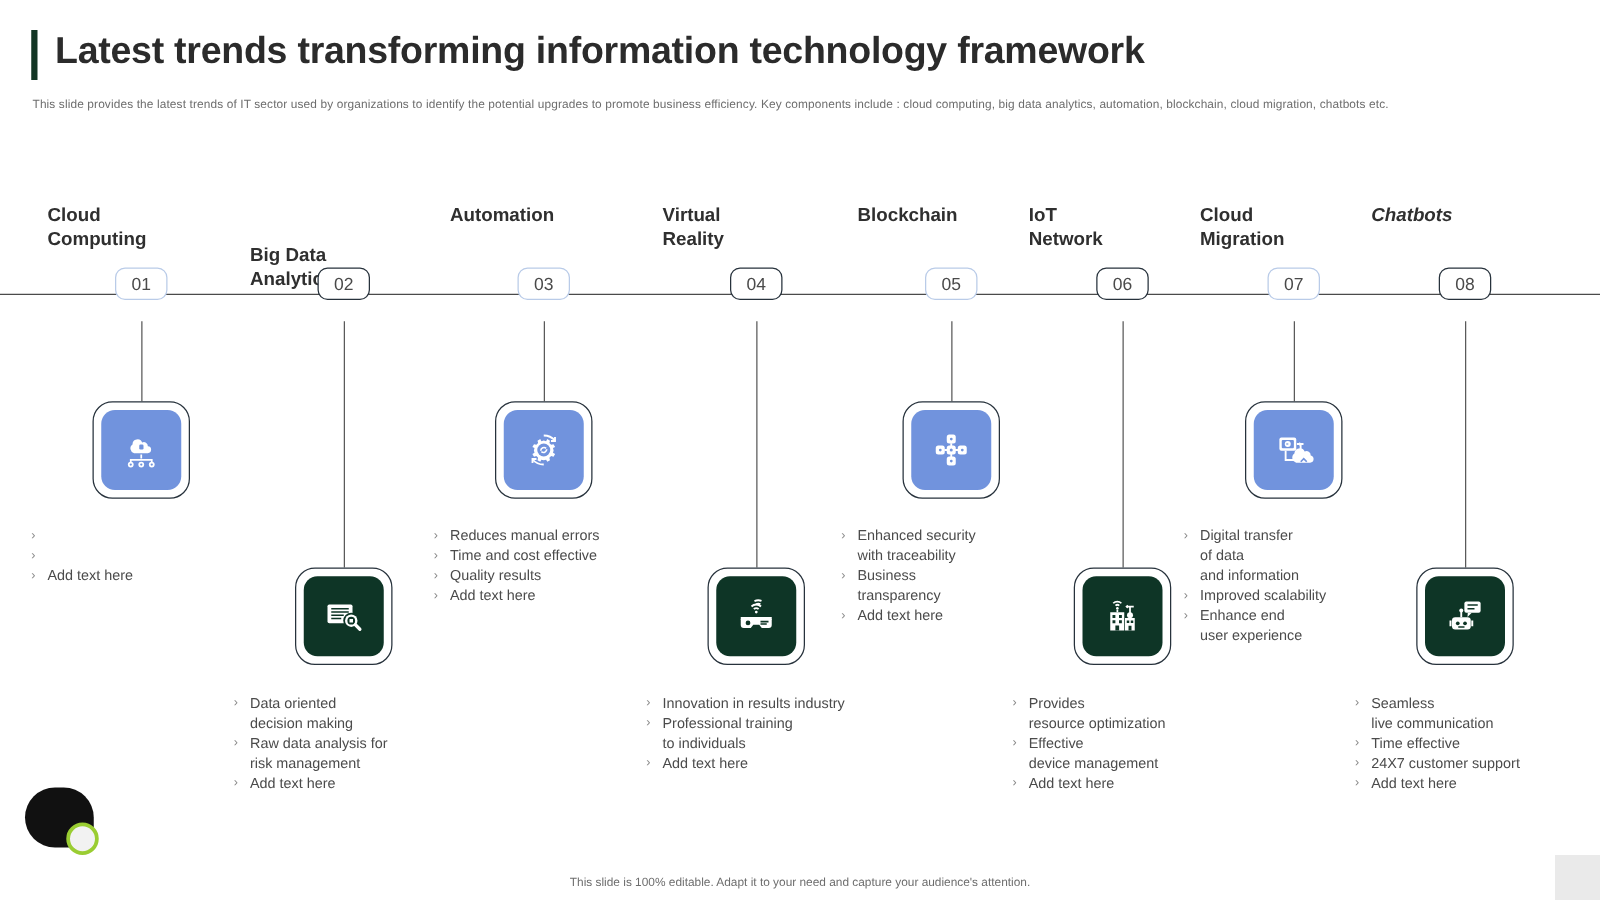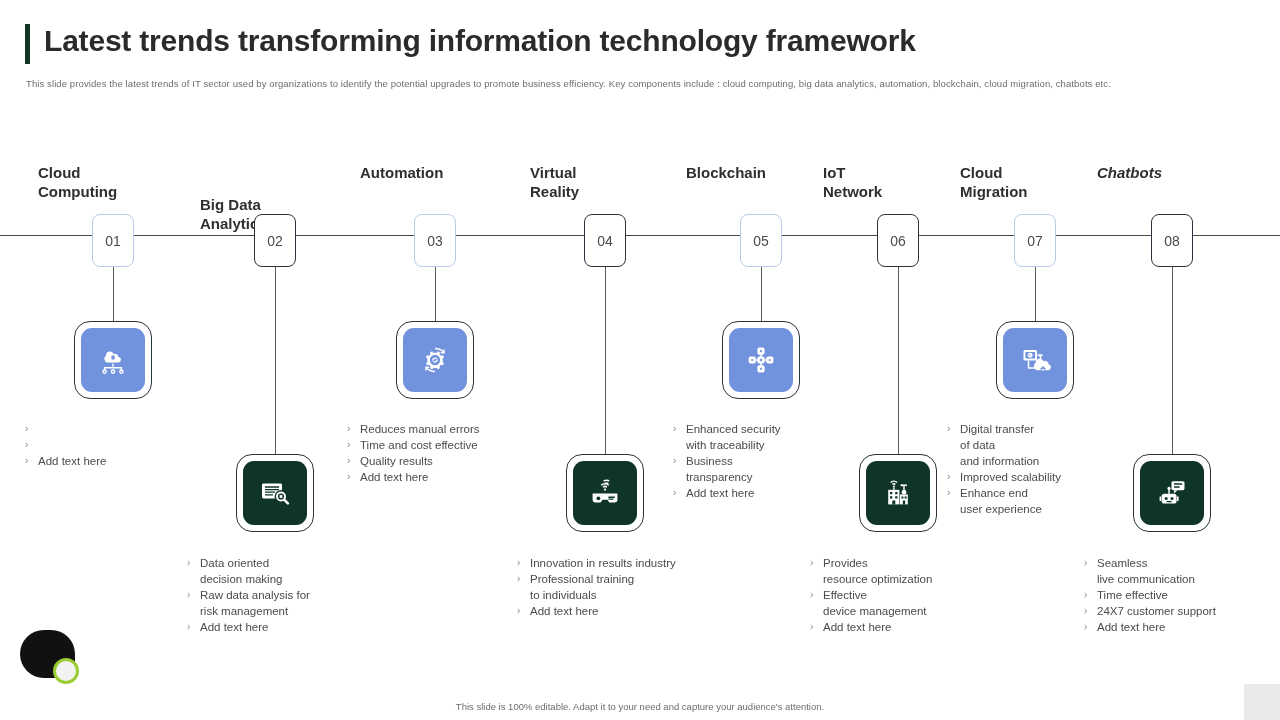--- a/index.html
+++ b/index.html
@@ -19,21 +19,21 @@
   .slide-title{
     font-size:30px;font-weight:700;color:#2b2b2b;letter-spacing:-0.2px;white-space:nowrap;
   }
   .slide-sub{
     position:absolute;left:26px;top:78px;width:1230px;
     font-size:9.5px;color:#6d6d6d;letter-spacing:.1px;white-space:nowrap;
   }
 
   
   .axis{position:absolute;left:0;top:235px;width:1280px;height:1px;background:#4a4a4a;}
-  .node{position:absolute;top:214px;width:42px;height:53px;border-radius:8px;
+  .node{position:absolute;top:214px;width:42px;height:26px;border-radius:8px;
         background:#fff;display:flex;align-items:center;justify-content:center;
         font-size:14px;color:#4a4a4a;box-sizing:border-box;}
   .node.light{border:1.6px solid #b9cbe8;}
   .node.dark{border:1.8px solid #27323c;}
 
   .col-head{position:absolute;top:163px;width:150px;text-align:left;
             font-size:15px;font-weight:700;color:#2f2f2f;line-height:19px;}
 
   .connector{position:absolute;width:1px;background:#5a5a5a;}
 

